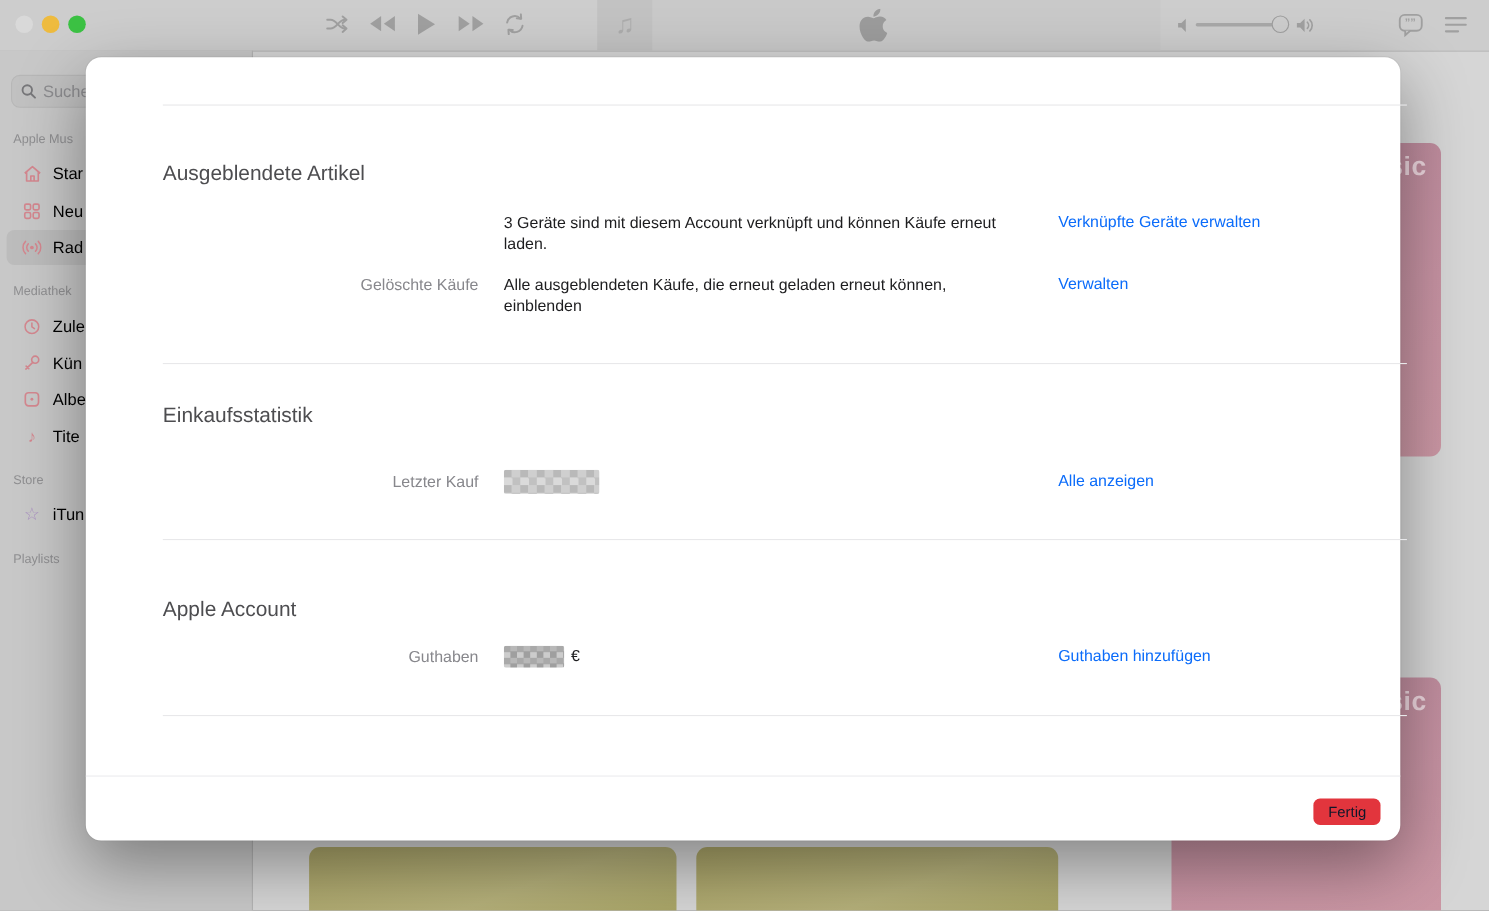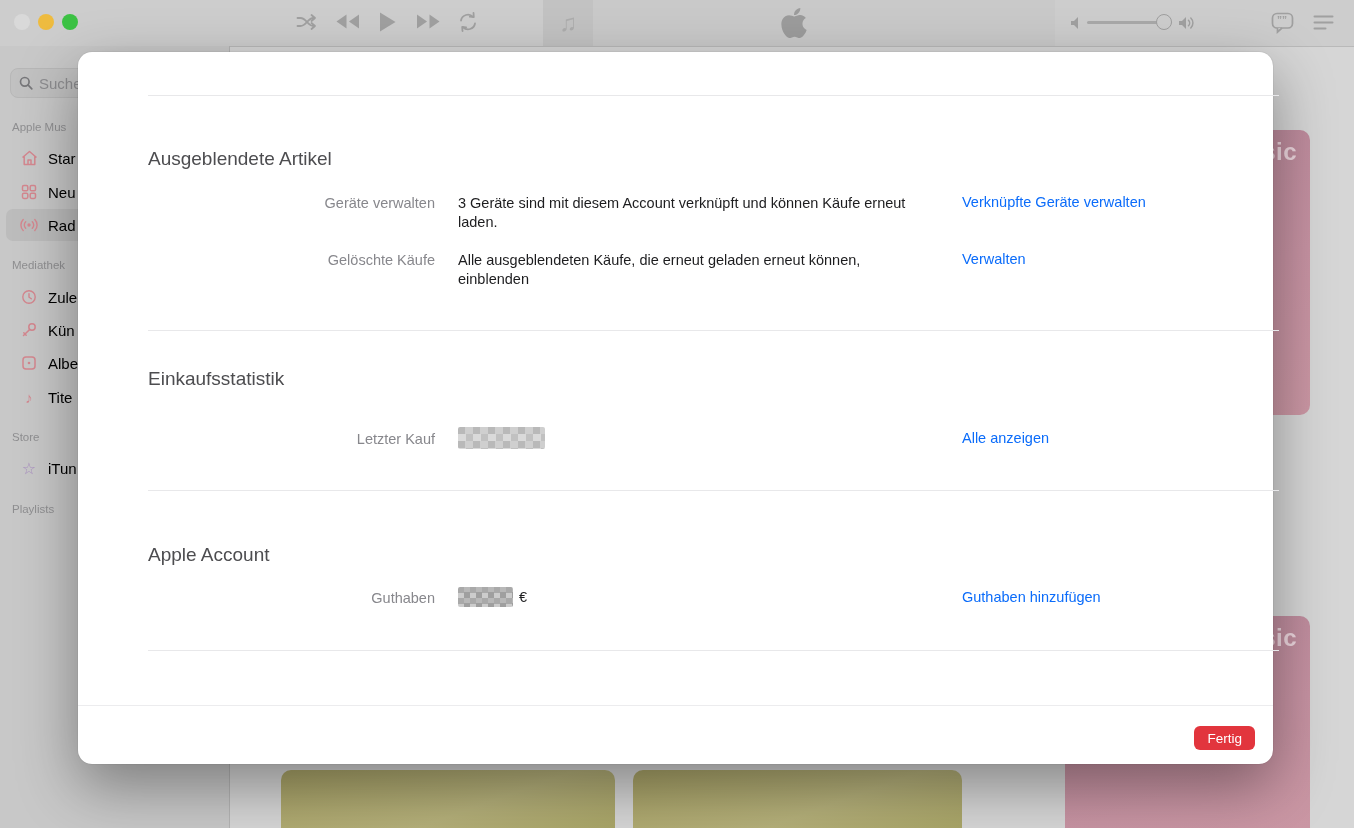--- a/index.html
+++ b/index.html
@@ -43,21 +43,21 @@
   .divider{left:70px;width:1131px;height:1px;background:#e8e8ea;}
   .footsep{left:0;width:1195px;height:1px;background:#ececee;}
   .dhead{left:70px;font-size:19px;color:#4d4d50;}
   .dlabel{width:287px;left:70px;text-align:right;font-size:14.5px;color:#87878c;line-height:19px;}
   .dtext{left:380px;width:462px;font-size:14.5px;color:#1d1d1f;line-height:19px;}
   .dlink{left:884px;font-size:14.5px;color:#0b6cfa;font-weight:500;cursor:pointer;white-space:nowrap;}
   .redacted{border-radius:2px;background-image:conic-gradient(#cfcfcf 25%,#c1c1c1 0 50%,#dadada 0 75%,#b9b9b9 0);background-size:15px 14px;}
   .redacted.dark{background-image:conic-gradient(#b8b8b8 25%,#9f9f9f 0 50%,#cccccc 0 75%,#a9a9a9 0);background-size:12px 11px;}
   .euro{font-size:14.5px;color:#1d1d1f;}
   .done-btn{right:18px;top:674px;height:24px;padding:0 13px;background:#e2353d;border:none;border-radius:6px;
-            color:#ffffff;font-size:13.5px;font-weight:500;font-family:inherit;display:flex;align-items:center;cursor:pointer;text-align:center;}
+            color:#0f172a;font-size:13.5px;font-weight:500;font-family:inherit;display:flex;align-items:center;cursor:pointer;text-align:center;}
   svg{display:block;}
 </style>
 </head>
 <body>
 
 <div class="stage">
 
   <div class="abs toolbar">
     <div class="abs tl close"></div>
     <div class="abs tl min"></div>
@@ -234,21 +234,20 @@
   </div>
   <div class="abs tile olive" style="left:281px;top:770px;width:334px;height:58px;border-bottom-left-radius:0;border-bottom-right-radius:0"></div>
   <div class="abs tile olive" style="left:633px;top:770px;width:329px;height:58px;border-bottom-left-radius:0;border-bottom-right-radius:0"></div>
 
   <div class="abs dialog">
 
     <div class="abs divider" style="top:43px"></div>
 
     <div class="abs dhead" style="top:96px">Ausgeblendete Artikel</div>
 
-    <div class="abs dlabel" style="top:142px">Geräte verwalten</div>
     <div class="abs dtext" style="top:142px">3 Geräte sind mit diesem Account verknüpft und können Käufe erneut laden.</div>
     <div class="abs dlink" style="top:142px">Verknüpfte Geräte verwalten</div>
 
     <div class="abs dlabel" style="top:199px">Gelöschte Käufe</div>
     <div class="abs dtext" style="top:199px">Alle ausgeblendeten Käufe, die erneut geladen erneut können, einblenden</div>
     <div class="abs dlink" style="top:199px">Verwalten</div>
 
     <div class="abs divider" style="top:278px"></div>
 
     <div class="abs dhead" style="top:316px">Einkaufsstatistik</div>

